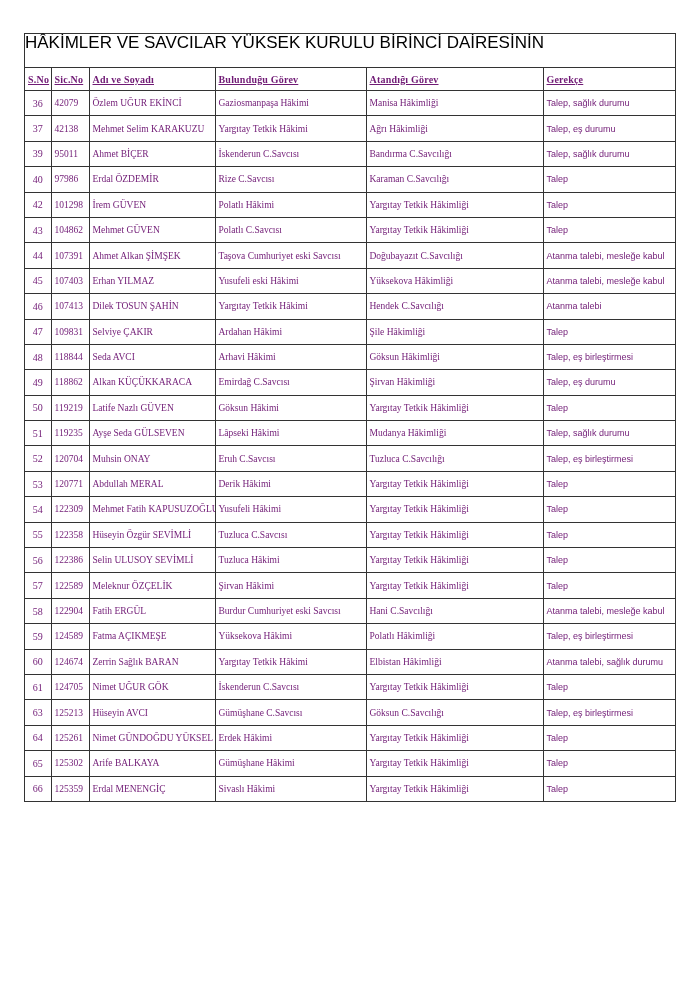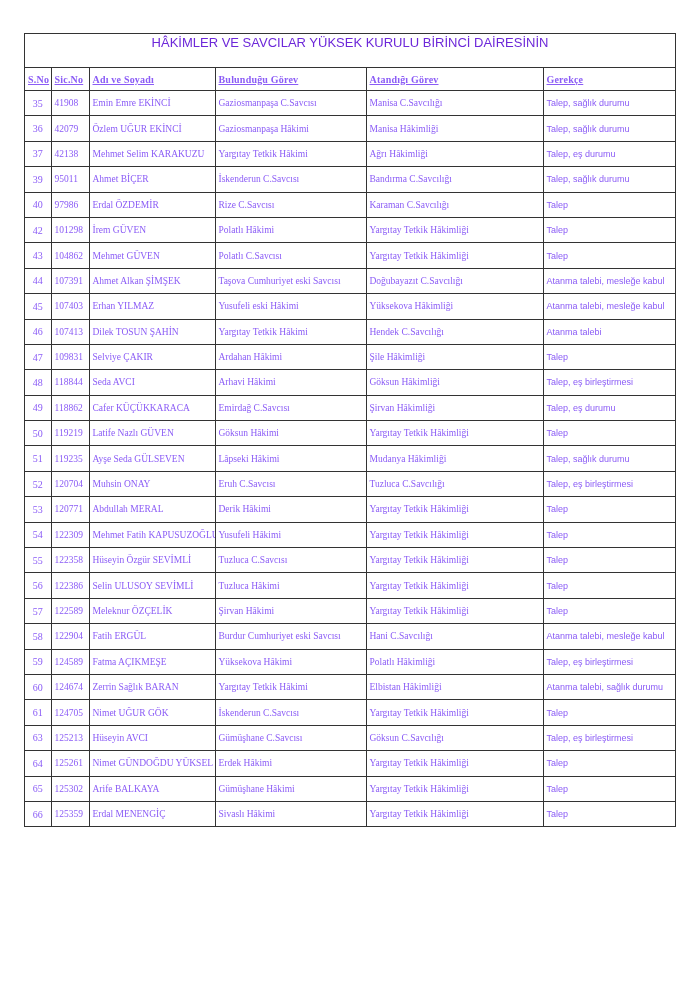--- a/index.html
+++ b/index.html
@@ -4,32 +4,31 @@
 <style>
   html, body { margin: 0; padding: 0; background: #ffffff; }
   body { width: 700px; height: 988px; position: relative; overflow: hidden; }
   .doc {
     position: absolute; left: 24px; top: 33px; width: 652px;
     border: 1.5px solid #333;
     box-sizing: border-box;
   }
   .title {
     border-bottom: 1.5px solid #333;
-    text-align: center;
     font-family: "Liberation Sans", sans-serif;
-    font-size: 13px; line-height: 16px;
-    color: #6d28d9;
+    font-size: 17px; line-height: 16px;
+    color: #000000;
     padding: 1px 0 1px 0;
     height: 34px; box-sizing: border-box;
   }
   table {
     border-collapse: collapse; width: 100%;
     table-layout: fixed;
     font-family: "Liberation Serif", serif;
-    color: #8b5cf6;
+    color: #701a75;
   }
   th, td {
     border: 1px solid #333;
     font-size: 9.5px;
     padding: 0 3px;
     text-align: left;
     white-space: nowrap; overflow: hidden;
   }
   table tr:first-child th { border-top: none; }
   table tr th:first-child, table tr td:first-child { border-left: none; }
@@ -70,28 +69,20 @@
         <th>S.No</th>
         <th>Sic.No</th>
         <th>Adı ve Soyadı</th>
         <th>Bulunduğu Görev</th>
         <th>Atandığı Görev</th>
         <th>Gerekçe</th>
       </tr>
     </thead>
     <tbody id="rows">
         <tr>
-          <td class="sno">35</td>
-          <td>41908</td>
-          <td>Emin Emre EKİNCİ</td>
-          <td>Gaziosmanpaşa C.Savcısı</td>
-          <td>Manisa C.Savcılığı</td>
-          <td class="reason">Talep, sağlık durumu</td>
-        </tr>
-        <tr>
           <td class="sno">36</td>
           <td>42079</td>
           <td>Özlem UĞUR EKİNCİ</td>
           <td>Gaziosmanpaşa Hâkimi</td>
           <td>Manisa Hâkimliği</td>
           <td class="reason">Talep, sağlık durumu</td>
         </tr>
         <tr>
           <td class="sno">37</td>
           <td>42138</td>
@@ -168,21 +159,21 @@
           <td class="sno">48</td>
           <td>118844</td>
           <td>Seda AVCI</td>
           <td>Arhavi Hâkimi</td>
           <td>Göksun Hâkimliği</td>
           <td class="reason">Talep, eş birleştirmesi</td>
         </tr>
         <tr>
           <td class="sno">49</td>
           <td>118862</td>
-          <td>Cafer KÜÇÜKKARACA</td>
+          <td>Alkan KÜÇÜKKARACA</td>
           <td>Emirdağ C.Savcısı</td>
           <td>Şirvan Hâkimliği</td>
           <td class="reason">Talep, eş durumu</td>
         </tr>
         <tr>
           <td class="sno">50</td>
           <td>119219</td>
           <td>Latife Nazlı  GÜVEN</td>
           <td>Göksun Hâkimi</td>
           <td>Yargıtay Tetkik Hâkimliği</td>

